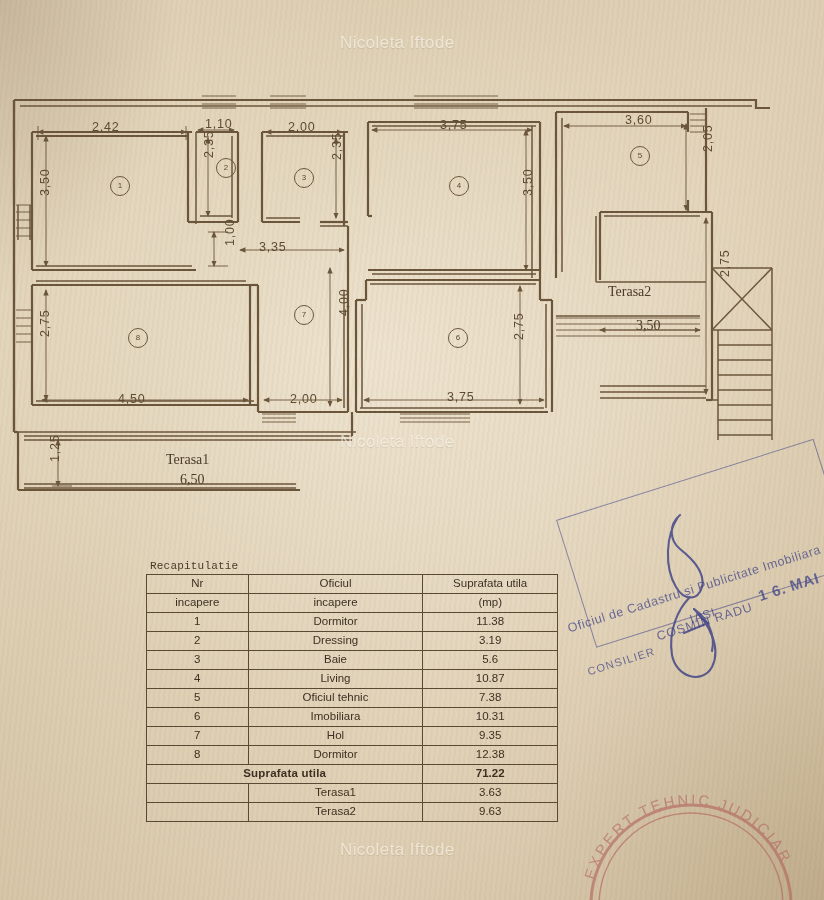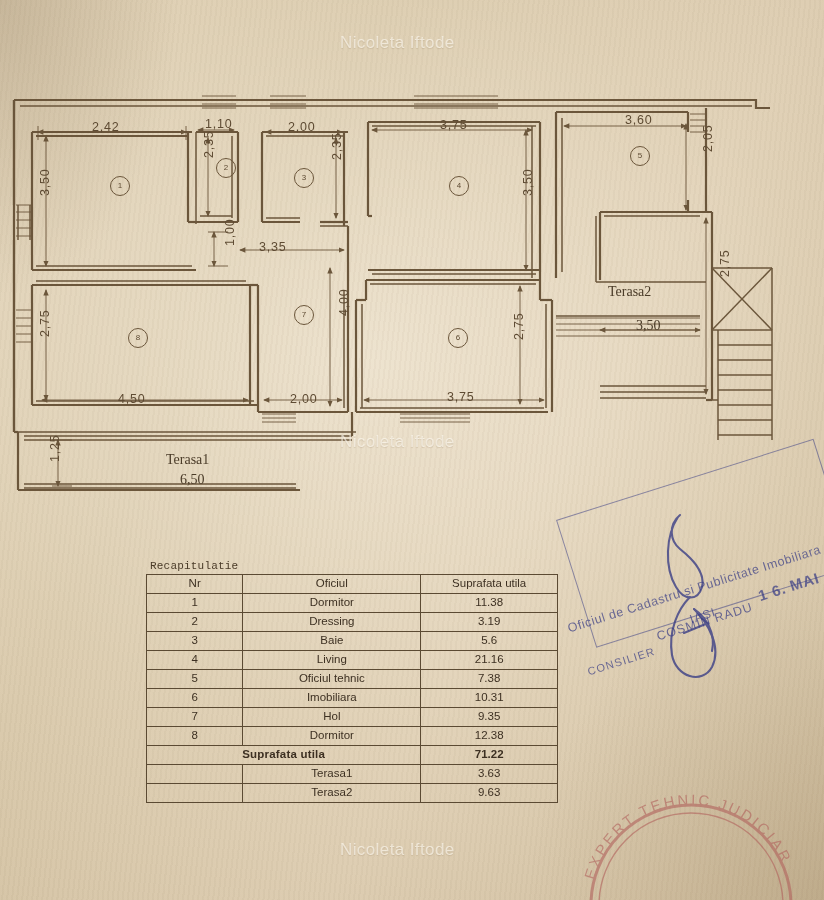--- a/index.html
+++ b/index.html
@@ -377,38 +377,43 @@
 <div id="tbl-wrap">
   <div class="recap">Recapitulatie</div>
   <table class="recap-t">
     <tbody id="tbody">
         <tr>
           <td class="c-nr hd">Nr</td>
           <td class="c-name hd">Oficiul</td>
           <td class="c-area hd">Suprafata utila</td>
         </tr>
         <tr>
+          <td class="c-nr hd2">incapere</td>
+          <td class="c-name hd2">incapere</td>
+          <td class="c-area hd2">(mp)</td>
+        </tr>
+        <tr>
           <td class="c-nr">1</td>
           <td class="c-name">Dormitor</td>
           <td class="c-area">11.38</td>
         </tr>
         <tr>
           <td class="c-nr">2</td>
           <td class="c-name">Dressing</td>
           <td class="c-area">3.19</td>
         </tr>
         <tr>
           <td class="c-nr">3</td>
           <td class="c-name">Baie</td>
           <td class="c-area">5.6</td>
         </tr>
         <tr>
           <td class="c-nr">4</td>
           <td class="c-name">Living</td>
-          <td class="c-area">21.16</td>
+          <td class="c-area">10.87</td>
         </tr>
         <tr>
           <td class="c-nr">5</td>
           <td class="c-name">Oficiul tehnic</td>
           <td class="c-area">7.38</td>
         </tr>
         <tr>
           <td class="c-nr">6</td>
           <td class="c-name">Imobiliara</td>
           <td class="c-area">10.31</td>

